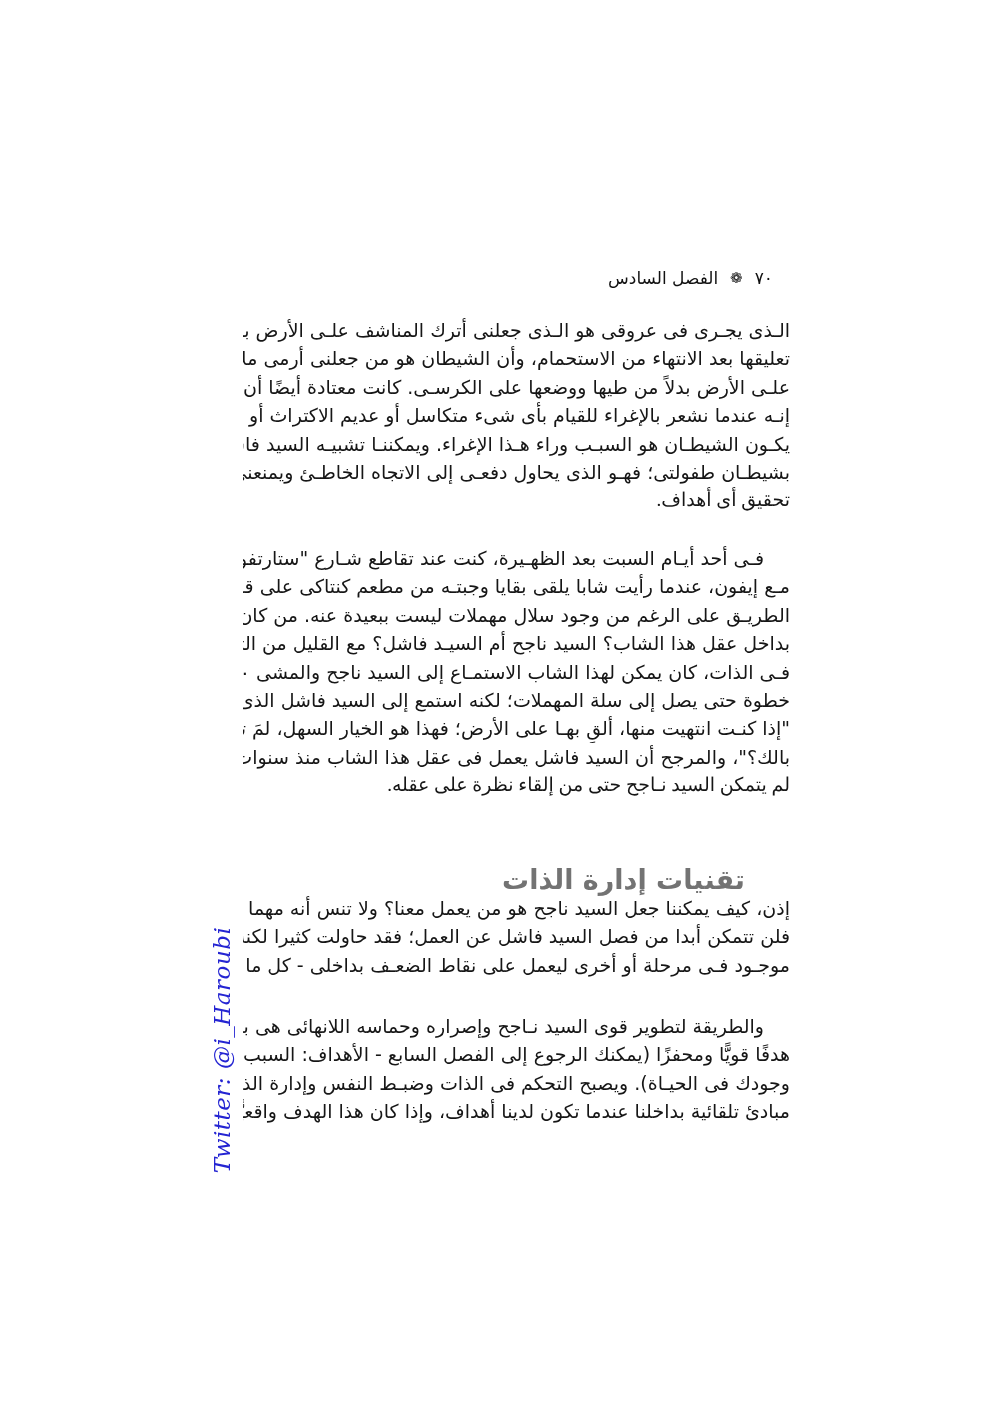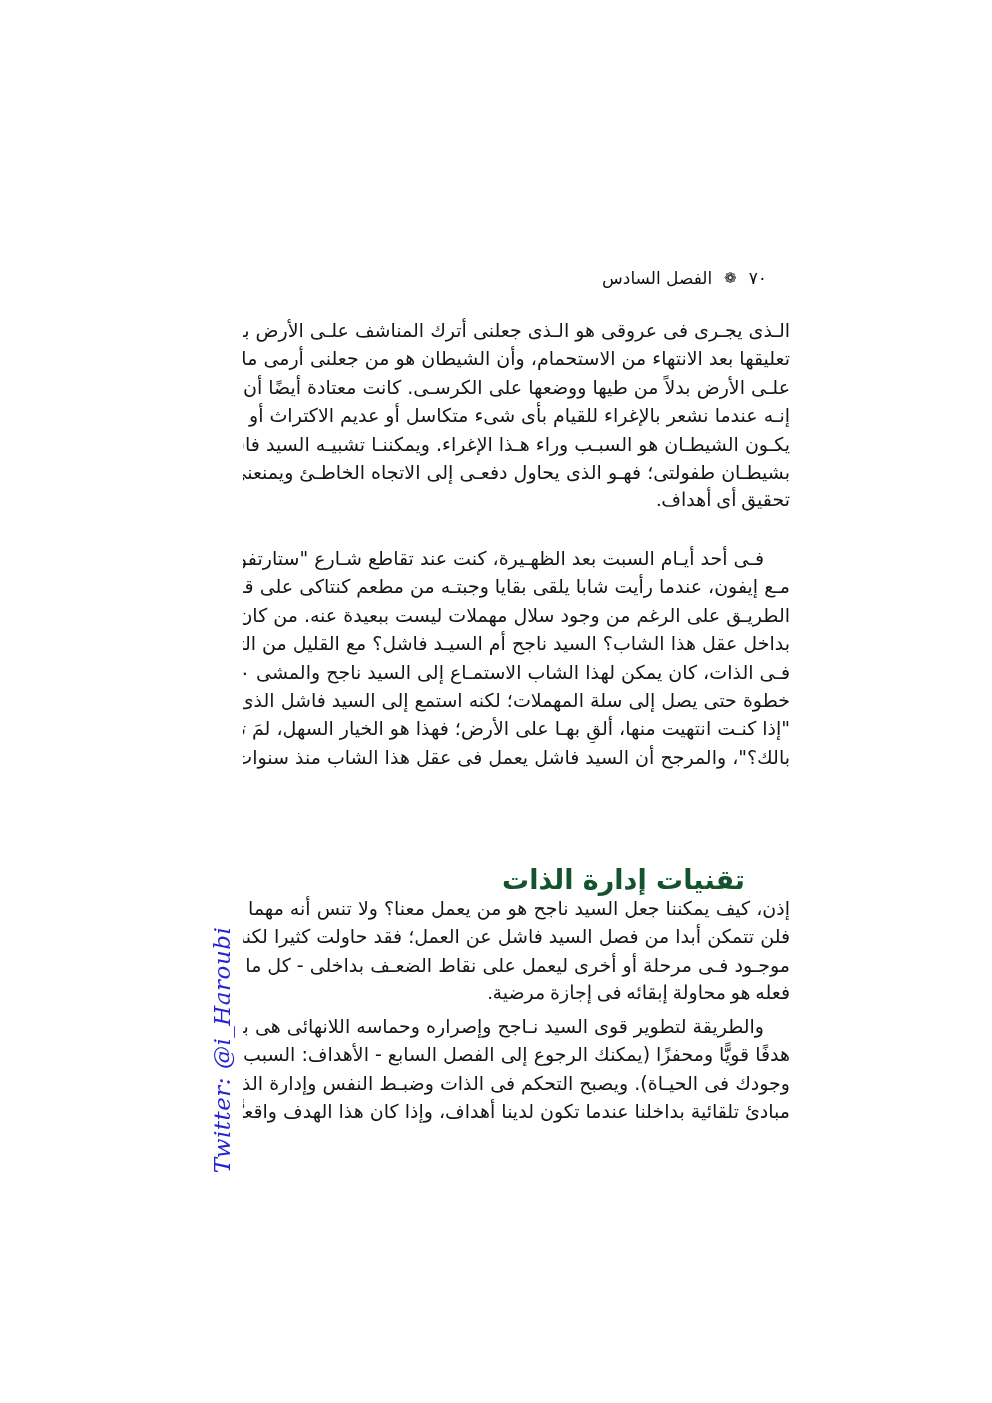--- a/index.html
+++ b/index.html
@@ -9,21 +9,21 @@
     margin:0 auto;
     background:#ffffff;
     overflow:hidden;
     font-family:"DejaVu Sans", sans-serif;
     color:#1c1c1c;
   }
   
   .running-header{
     position:absolute;
     top:264px;
-    right:225px;
+    right:219px;
     direction:rtl;
     font-size:17px;
     line-height:28px;
     white-space:nowrap;
     color:#111;
   }
   .running-header .orn{
     font-size:15px;
     margin:0 12px;
     position:relative;
@@ -54,21 +54,21 @@
   .section-heading{
     position:absolute;
     left:243px;
     top:840px;
     width:502px; 
     direction:rtl;
     text-align:right;
     font-size:27px;
     font-weight:bold;
     line-height:36px;
-    color:#14532d;
+    color:#737373;
   }
   
   .watermark{
     position:absolute;
     left:222px;
     top:1050px;
     transform:translate(-50%,-50%) rotate(-90deg);
     white-space:nowrap;
     font-family:"DejaVu Serif","Liberation Serif",serif;
     font-style:italic;
@@ -102,33 +102,33 @@
 
     <div class="para p2">
       <div class="ln ind">فـى أحد أيـام السبت بعد الظهـيرة، كنت عند تقاطع شـارع "ستارتفورد"</div>
       <div class="ln">مـع إيفون، عندما رأيت شابا يلقى بقايا وجبتـه من مطعم كنتاكى على قارعة</div>
       <div class="ln">الطريـق على الرغم من وجود سلال مهملات ليست ببعيدة عنه. من كان يعمل</div>
       <div class="ln">بداخل عقل هذا الشاب؟ السيد ناجح أم السيـد فاشل؟ مع القليل من التحكم</div>
       <div class="ln">فـى الذات، كان يمكن لهذا الشاب الاستمـاع إلى السيد ناجح والمشى ١٠ أو ٢٠</div>
       <div class="ln">خطوة حتى يصل إلى سلة المهملات؛ لكنه استمع إلى السيد فاشل الذى قال له:</div>
       <div class="ln">"إذا كنـت انتهيت منها، ألقِ بهـا على الأرض؛ فهذا هو الخيار السهل، لمَ تشغل</div>
       <div class="ln">بالك؟"، والمرجح أن السيد فاشل يعمل فى عقل هذا الشاب منذ سنوات، بينما</div>
+      <div class="ln e">لم يتمكن السيد نـاجح حتى من إلقاء نظرة على عقله.</div>
     </div>
 
   </div>
 
   <h2 class="section-heading">تقنيات إدارة الذات</h2>
 
   <div class="textcol">
 
     <div class="para p3">
       <div class="ln">إذن، كيف يمكننا جعل السيد ناجح هو من يعمل معنا؟ ولا تنس أنه مهما حاولت</div>
       <div class="ln">فلن تتمكن أبدا من فصل السيد فاشل عن العمل؛ فقد حاولت كثيرا لكنه دائمًا</div>
       <div class="ln">موجـود فـى مرحلة أو أخرى ليعمل على نقاط الضعـف بداخلى - كل ما يمكننا</div>
-      <div class="ln e">فعله هو محاولة إبقائه فى إجازة مرضية.</div>
     </div>
 
     <div class="para p4">
       <div class="ln ind">والطريقة لتطوير قوى السيد نـاجح وإصراره وحماسه اللانهائى هى بإعطائه</div>
       <div class="ln">هدفًا قويًّا ومحفزًا (يمكنك الرجوع إلى الفصل السابع - الأهداف: السبب وراء</div>
       <div class="ln">وجودك فى الحيـاة). ويصبح التحكم فى الذات وضبـط النفس وإدارة الذات</div>
       <div class="ln">مبادئ تلقائية بداخلنا عندما تكون لدينا أهداف، وإذا كان هذا الهدف واقعيًّا،</div>
     </div>
 
   </div>

